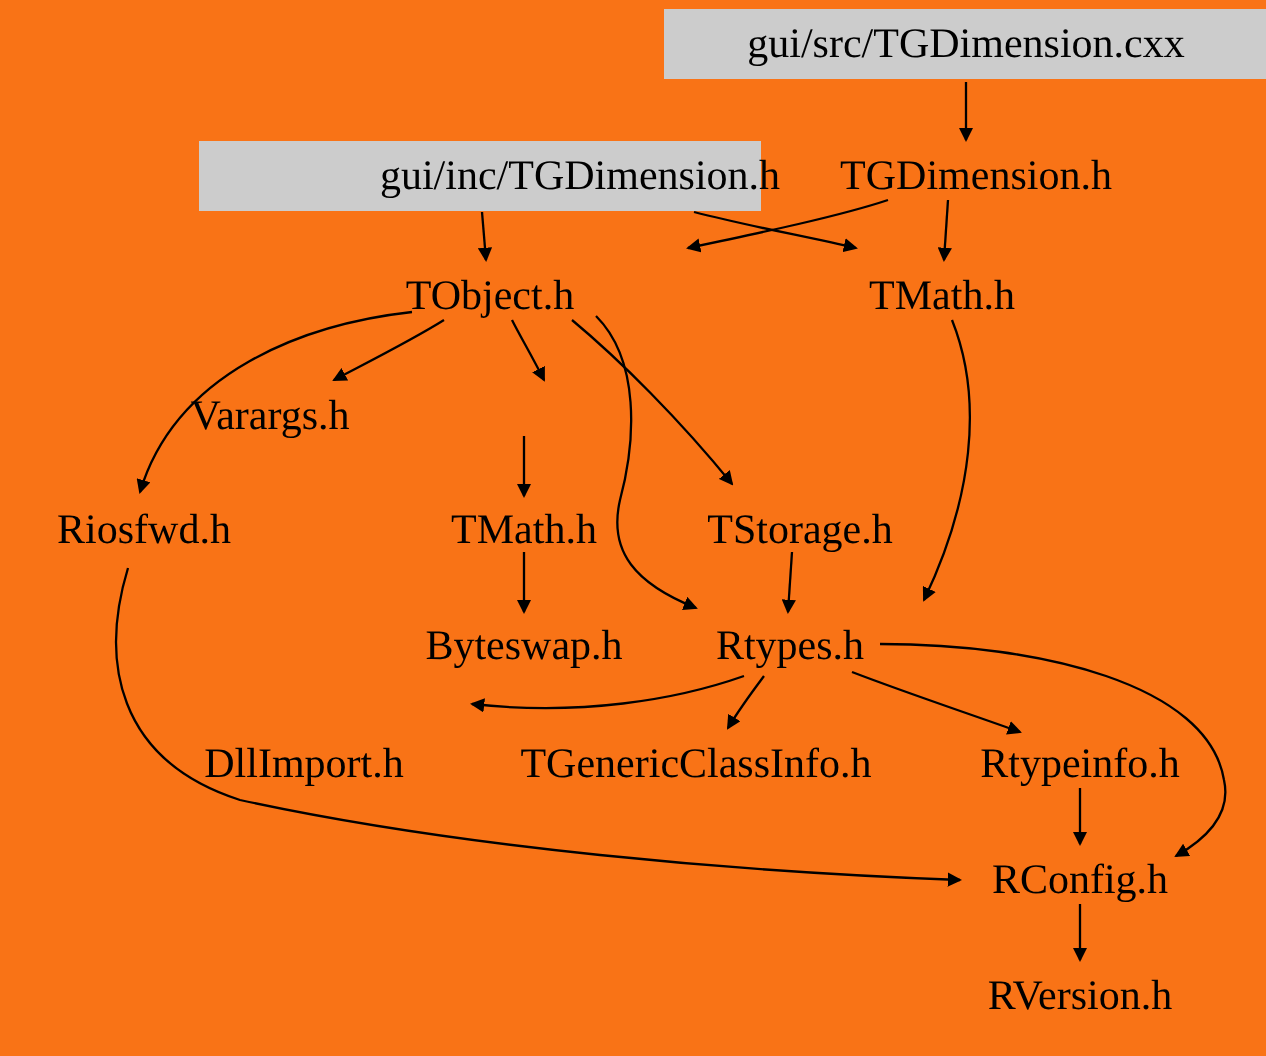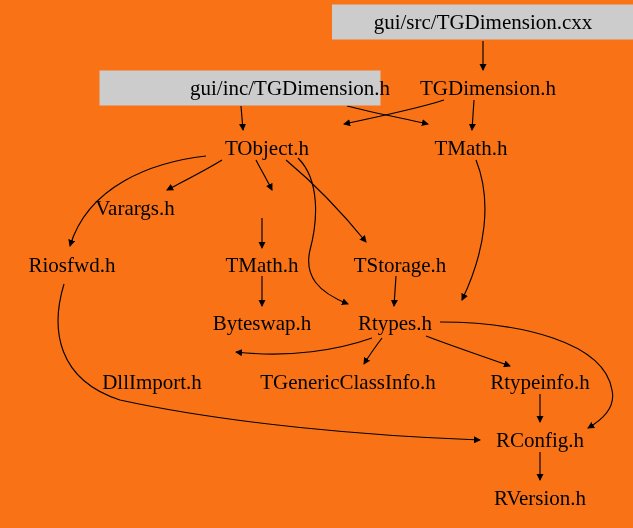--- a/index.html
+++ b/index.html
@@ -83,21 +83,21 @@
       <path d="M 540 452 L 540 480"></path>
     </g>
   </svg>
 
   <div class="hl-box" style="left:483px;top:22px;width:302px;height:35px;"></div>
   <div class="hl-box" style="left:240px;top:88px;width:281px;height:35px;"></div>
 
   <div class="node" style="left:483px;top:22px;">gui/src/TGDimension.cxx</div>
   <div class="node" style="left:248px;top:88px;margin-left:42px;">gui/inc/TGDimension.h</div>
   <div class="node" style="left:488px;top:88px;">TGDimension.h</div>
-  <div class="node" style="left:267px;top:148px;">TObject.h</div>
+  <div class="node" style="left:245px;top:148px;">TObject.h</div>
   <div class="node" style="left:471px;top:148px;">TMath.h</div>
   <div class="node" style="left:135px;top:208px;text-align:center;">Varargs.h</div>
   <div class="node" style="left:72px;top:265px;text-align:center;">Riosfwd.h</div>
   <div class="node" style="left:262px;top:265px;">TMath.h</div>
   <div class="node" style="left:400px;top:265px;">TStorage.h</div>
   <div class="node" style="left:395px;top:323px;">Rtypes.h</div>
   <div class="node" style="left:262px;top:323px;">Byteswap.h</div>
   <div class="node" style="left:348px;top:382px;">TGenericClassInfo.h</div>
   <div class="node" style="left:152px;top:382px;">DllImport.h</div>
   <div class="node" style="left:540px;top:382px;">Rtypeinfo.h</div>

